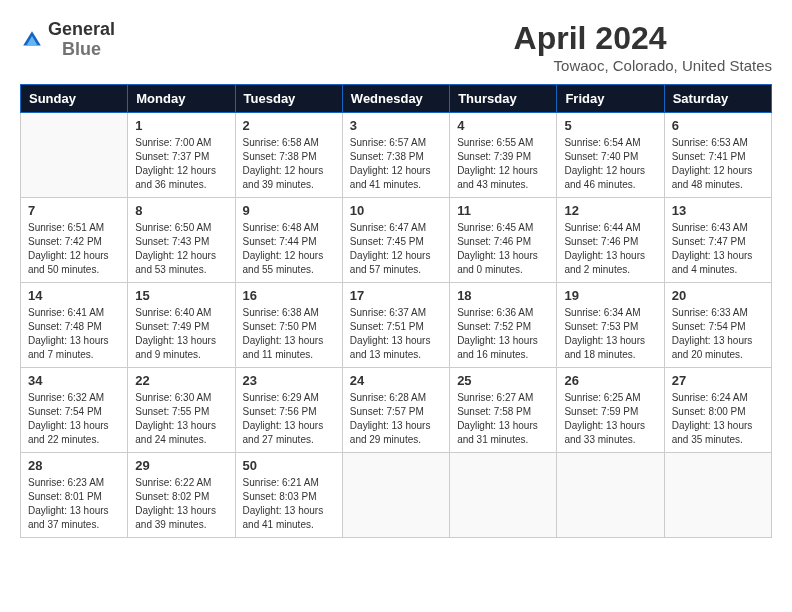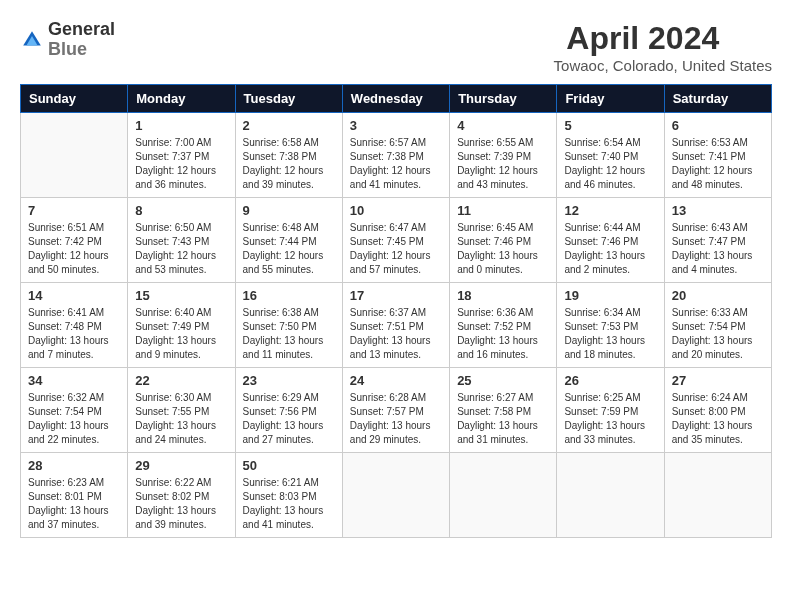--- a/index.html
+++ b/index.html
@@ -18,29 +18,30 @@
     }
     .logo {
       display: flex;
       align-items: center;
       gap: 4px;
     }
     .logo-text {
       font-size: 18px;
       font-weight: bold;
       line-height: 1.1;
+      text-align: center;
     }
     .logo-general { color: #333; }
     .logo-blue { color: #737373; }
     .logo-icon {
       width: 24px;
       height: 24px;
     }
     .title-area {
-      text-align: center;
+      text-align: left;
     }
     .month-title {
       font-size: 32px;
       font-weight: bold;
       color: #333;
     }
     .location-title {
       font-size: 15px;
       color: #555;
       margin-left: 40px;

